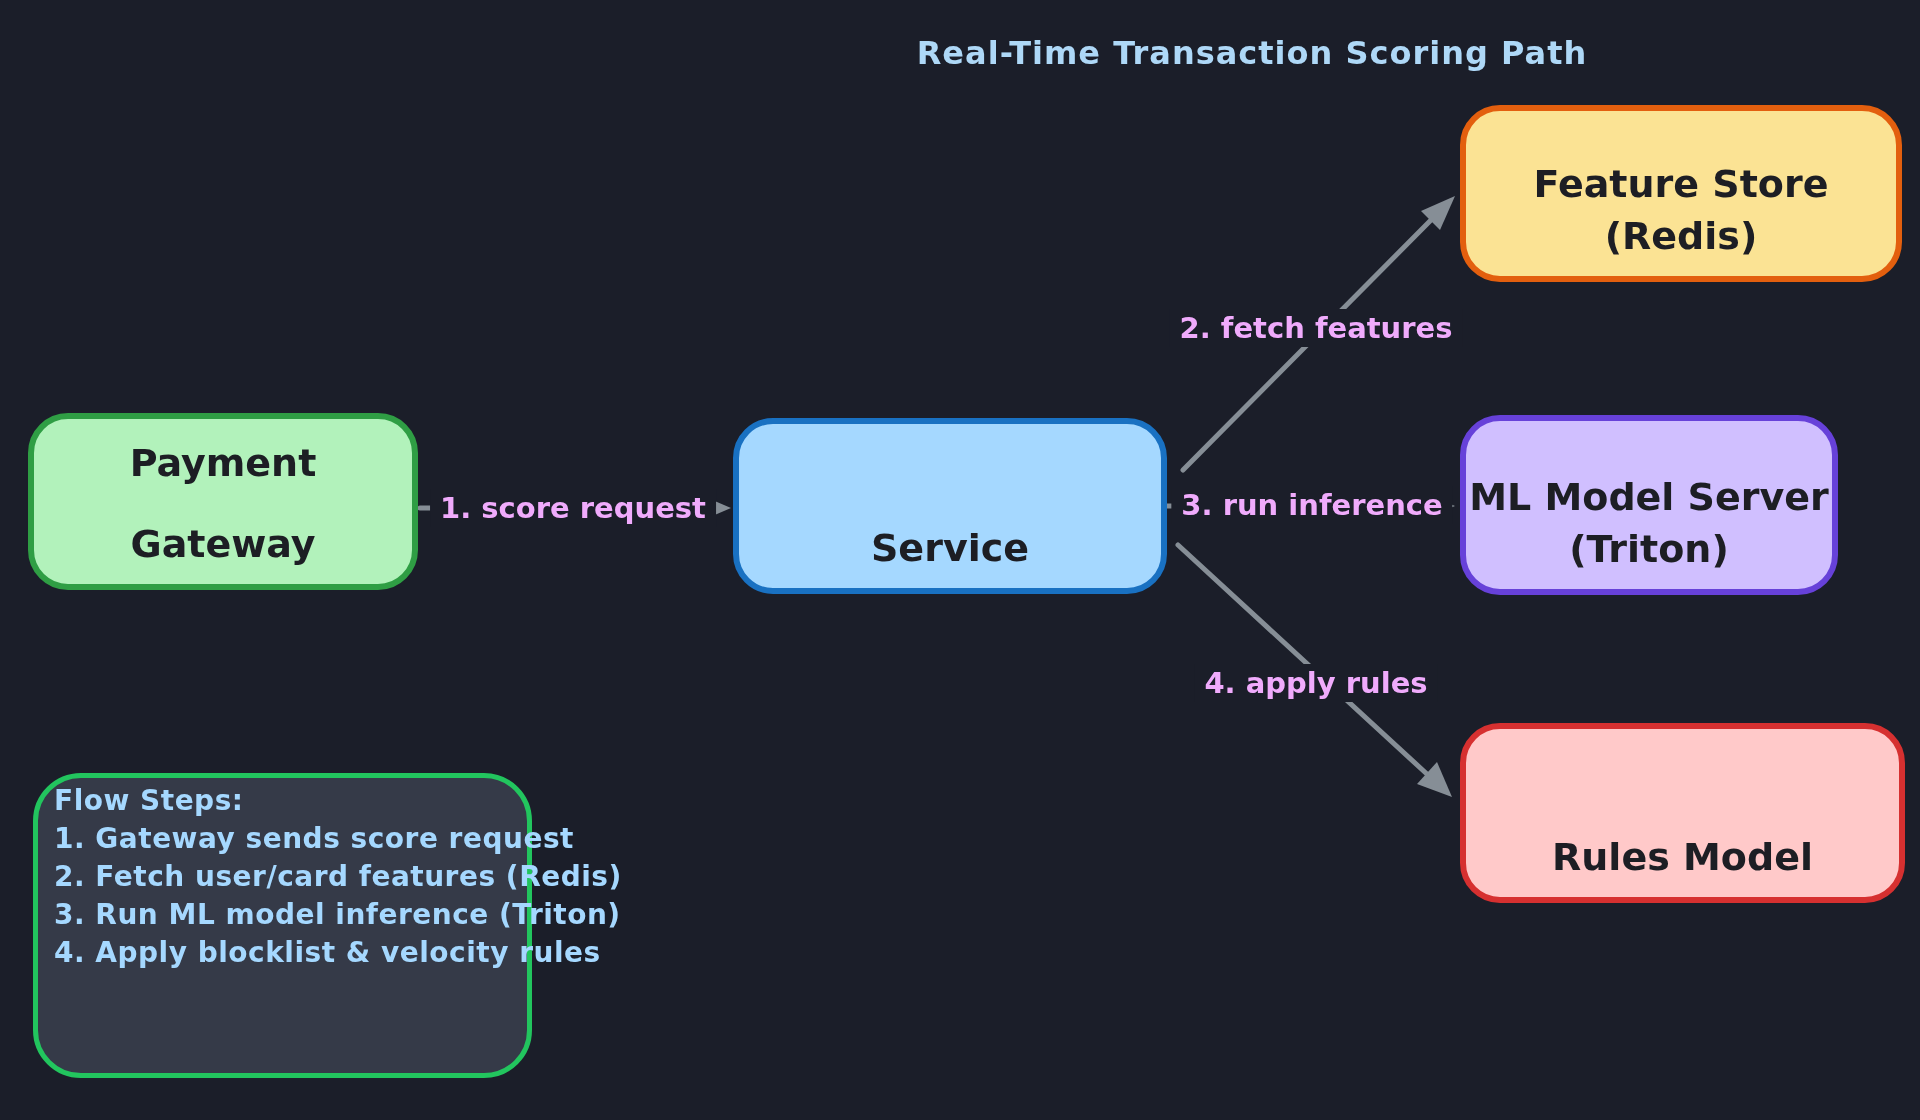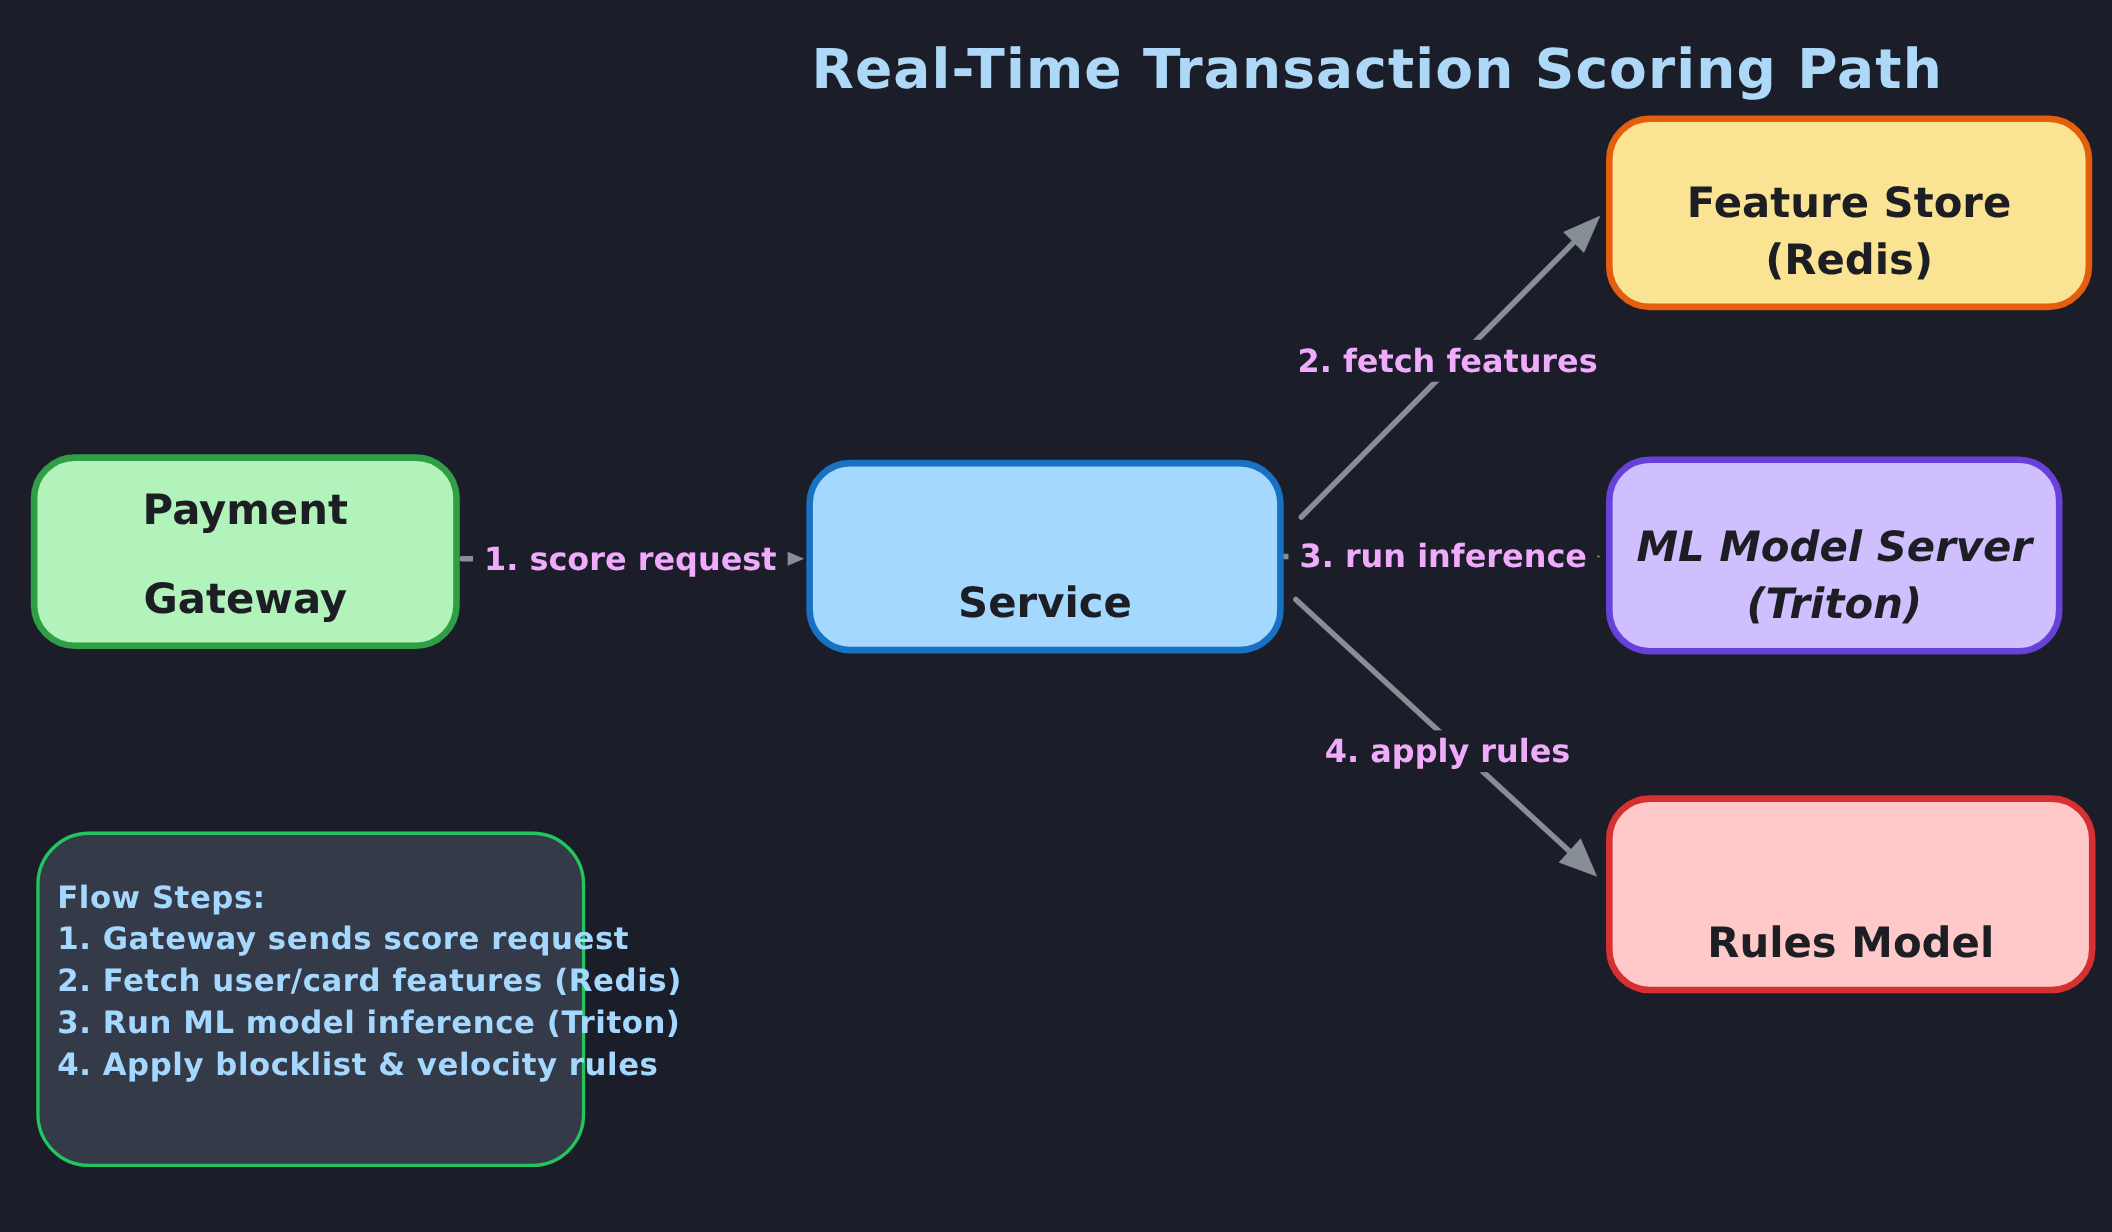--- a/index.html
+++ b/index.html
@@ -10,21 +10,21 @@
     background: #1b1e29;
     font-family: "DejaVu Sans", sans-serif;
     overflow: hidden;
   }
   .diagram-title {
     position: absolute;
     top: 34px;
     left: 1252px;
     transform: translateX(-50%);
     color: #aed8f7;
-    font-size: 50px;
+    font-size: 32px;
     font-weight: 600;
     letter-spacing: 1px;
     white-space: nowrap;
   }
   .node {
     position: absolute;
     border-radius: 40px;
     border: 6px solid;
     box-sizing: border-box;
     display: flex;
@@ -34,46 +34,46 @@
     text-align: center;
     font-size: 38px;
     font-weight: 600;
     color: #1d1e24;
     line-height: 1.35;
     padding-bottom: 14px;
   }
   .node-payment   { left: 28px;   top: 413px; width: 390px; height: 177px; background: #b2f2bb; border-color: #2f9e44; gap: 29px; }
   .node-fraud     { left: 733px;  top: 418px; width: 434px; height: 176px; background: #a5d8ff; border-color: #1971c2; }
   .node-feature   { left: 1460px; top: 105px; width: 442px; height: 177px; background: #fbe394; border-color: #e35f0e; }
-  .node-ml        { left: 1460px; top: 415px; width: 415px; height: 180px; background: #d0bfff; border-color: #6741d9; font-style: italic; }
+  .node-ml        { left: 1460px; top: 415px; width: 378px; height: 180px; background: #d0bfff; border-color: #6741d9; }
   .node-rules     { left: 1460px; top: 723px; width: 445px; height: 180px; background: #ffc9c9; border-color: #d63030; }
   .edges-layer { position: absolute; left: 0; top: 0; width: 1920px; height: 1120px; }
   .edge-line { stroke: #868e96; stroke-width: 5; stroke-linecap: round; fill: none; }
   .edge-head { fill: #868e96; stroke: none; }
   .edge-label {
     position: absolute;
     transform: translate(-50%, -50%);
     background: #1b1e29;
     color: #f0abfc;
     font-size: 29px;
     font-weight: 600;
     padding: 2px 10px;
     white-space: nowrap;
   }
   .note-box {
     position: absolute;
     left: 33px;
-    top: 756px;
+    top: 773px;
     width: 499px;
     height: 305px;
     box-sizing: border-box;
     background: #353a48;
-    border: 3px solid #22c55e;
+    border: 5px solid #22c55e;
     border-radius: 48px;
-    padding: 38px 10px 10px 16px;
+    padding: 4px 10px 10px 16px;
     color: #a5d8ff;
     font-size: 28px;
     font-weight: 600;
     line-height: 38px;
     letter-spacing: 0.5px;
   }
   .note-line { white-space: nowrap; }
 </style>
 </head>
 <body>

